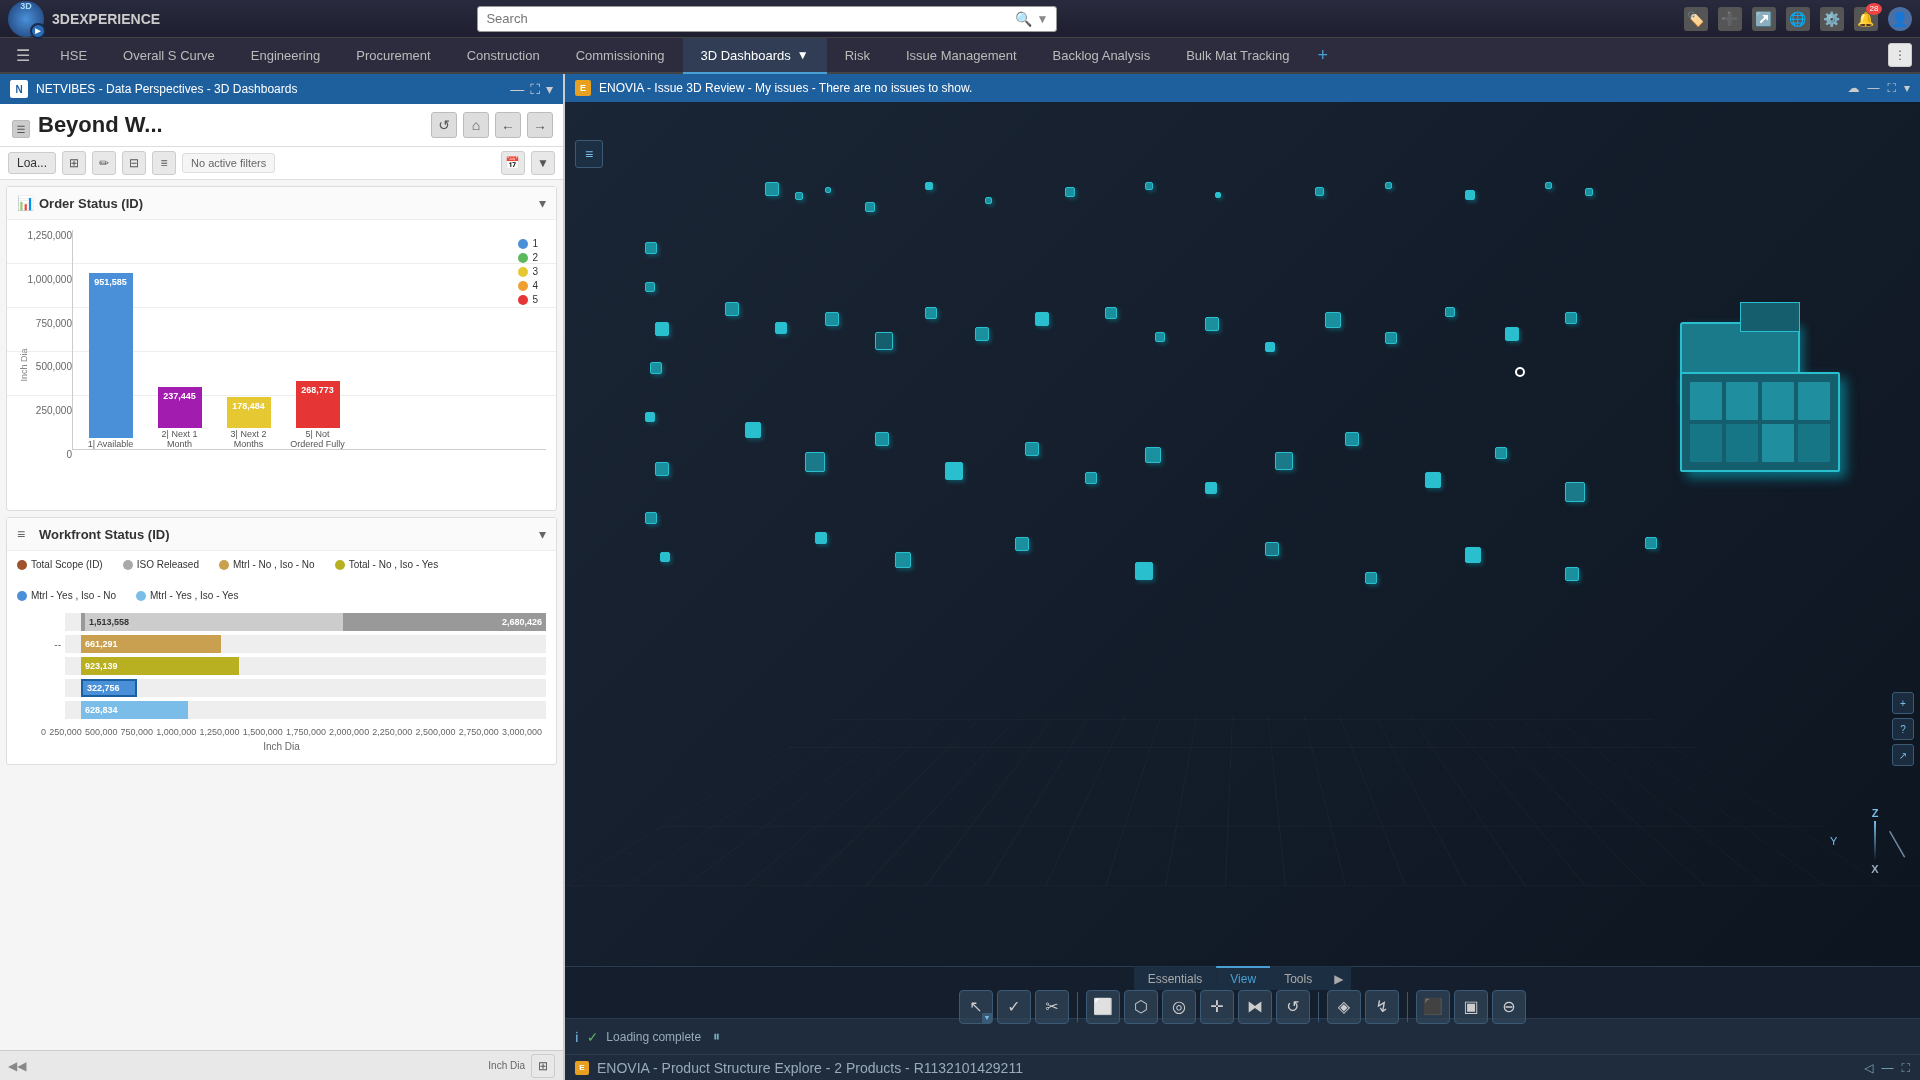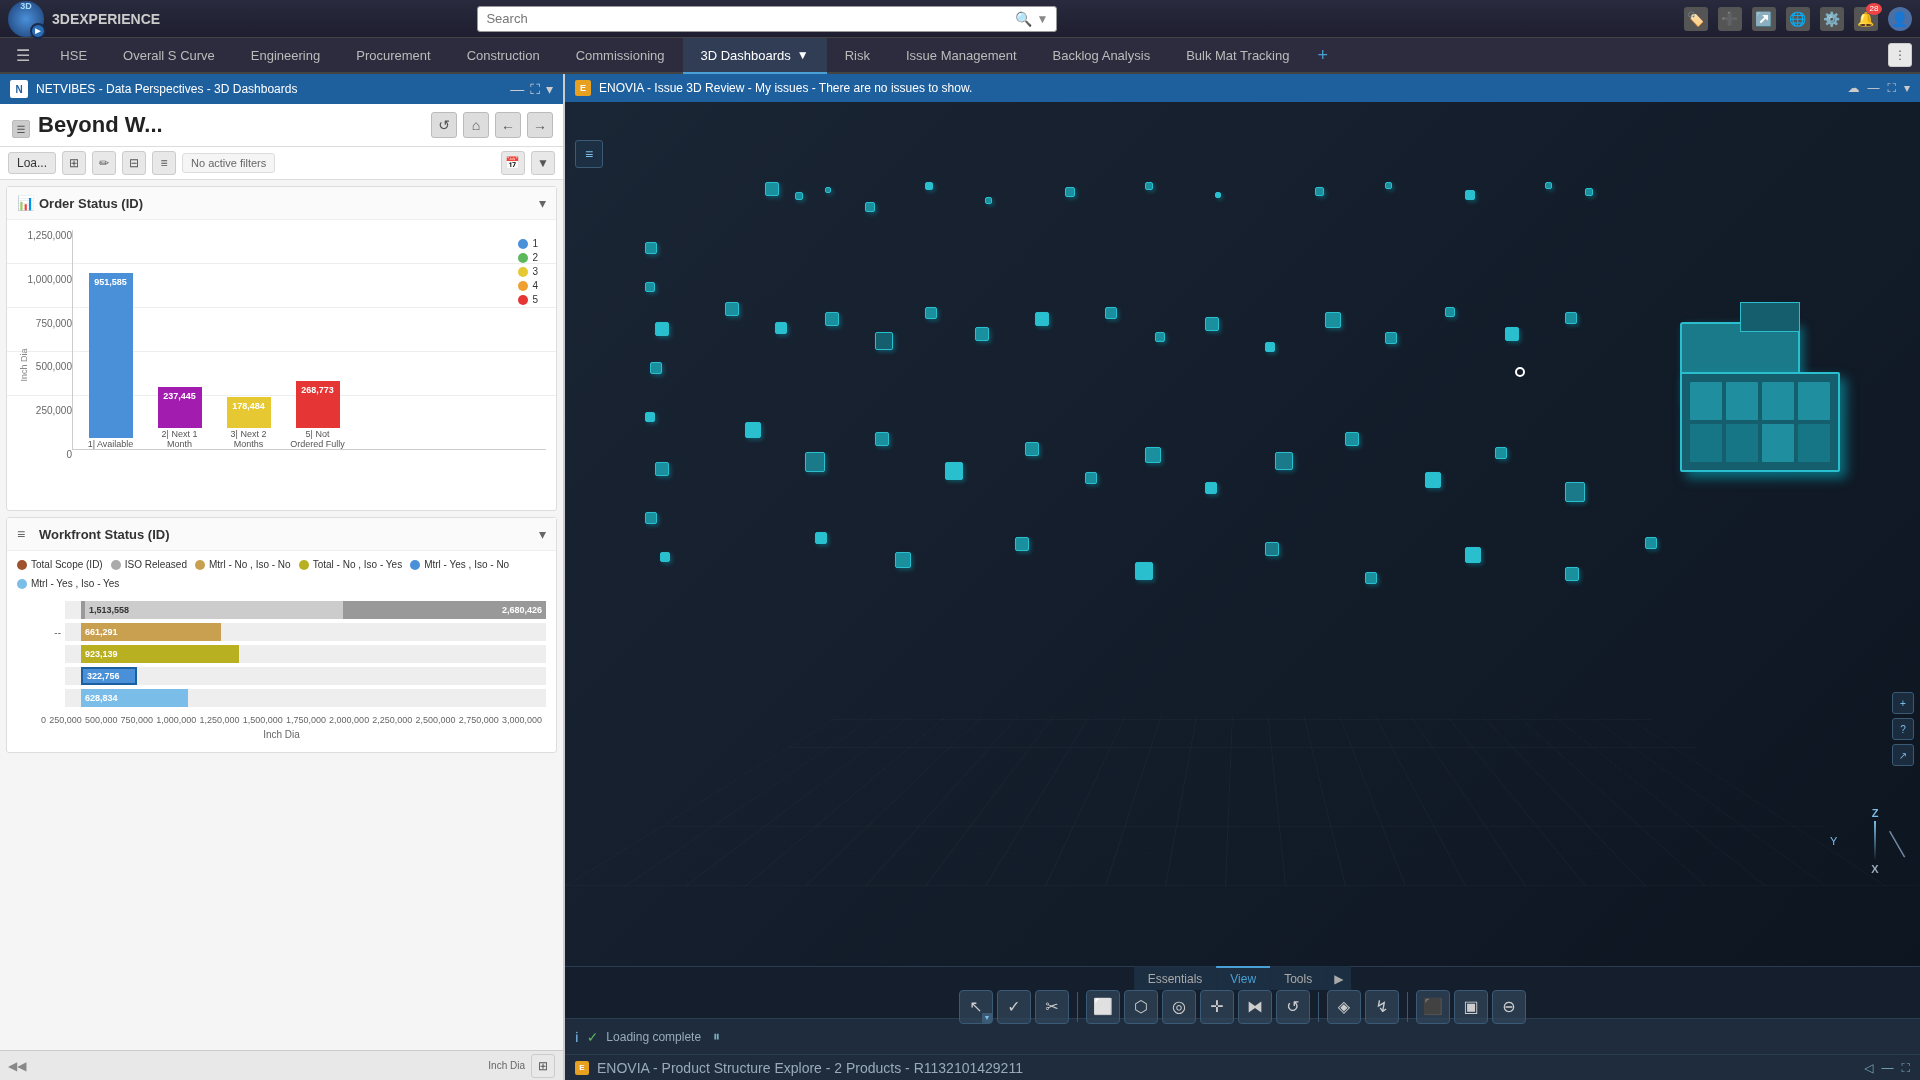--- a/index.html
+++ b/index.html
@@ -292,21 +292,21 @@
       background: #eee;
     }
 
     
     .workfront-container {
       padding: 8px 10px;
     }
     .workfront-legend {
       display: flex;
       flex-wrap: wrap;
-      gap: 8px;
+      gap: 20px;
       margin-bottom: 8px;
       font-size: 10px;
     }
     .wf-legend-item {
       display: flex;
       align-items: center;
       gap: 4px;
     }
     .wf-dot {
       width: 10px; height: 10px;

